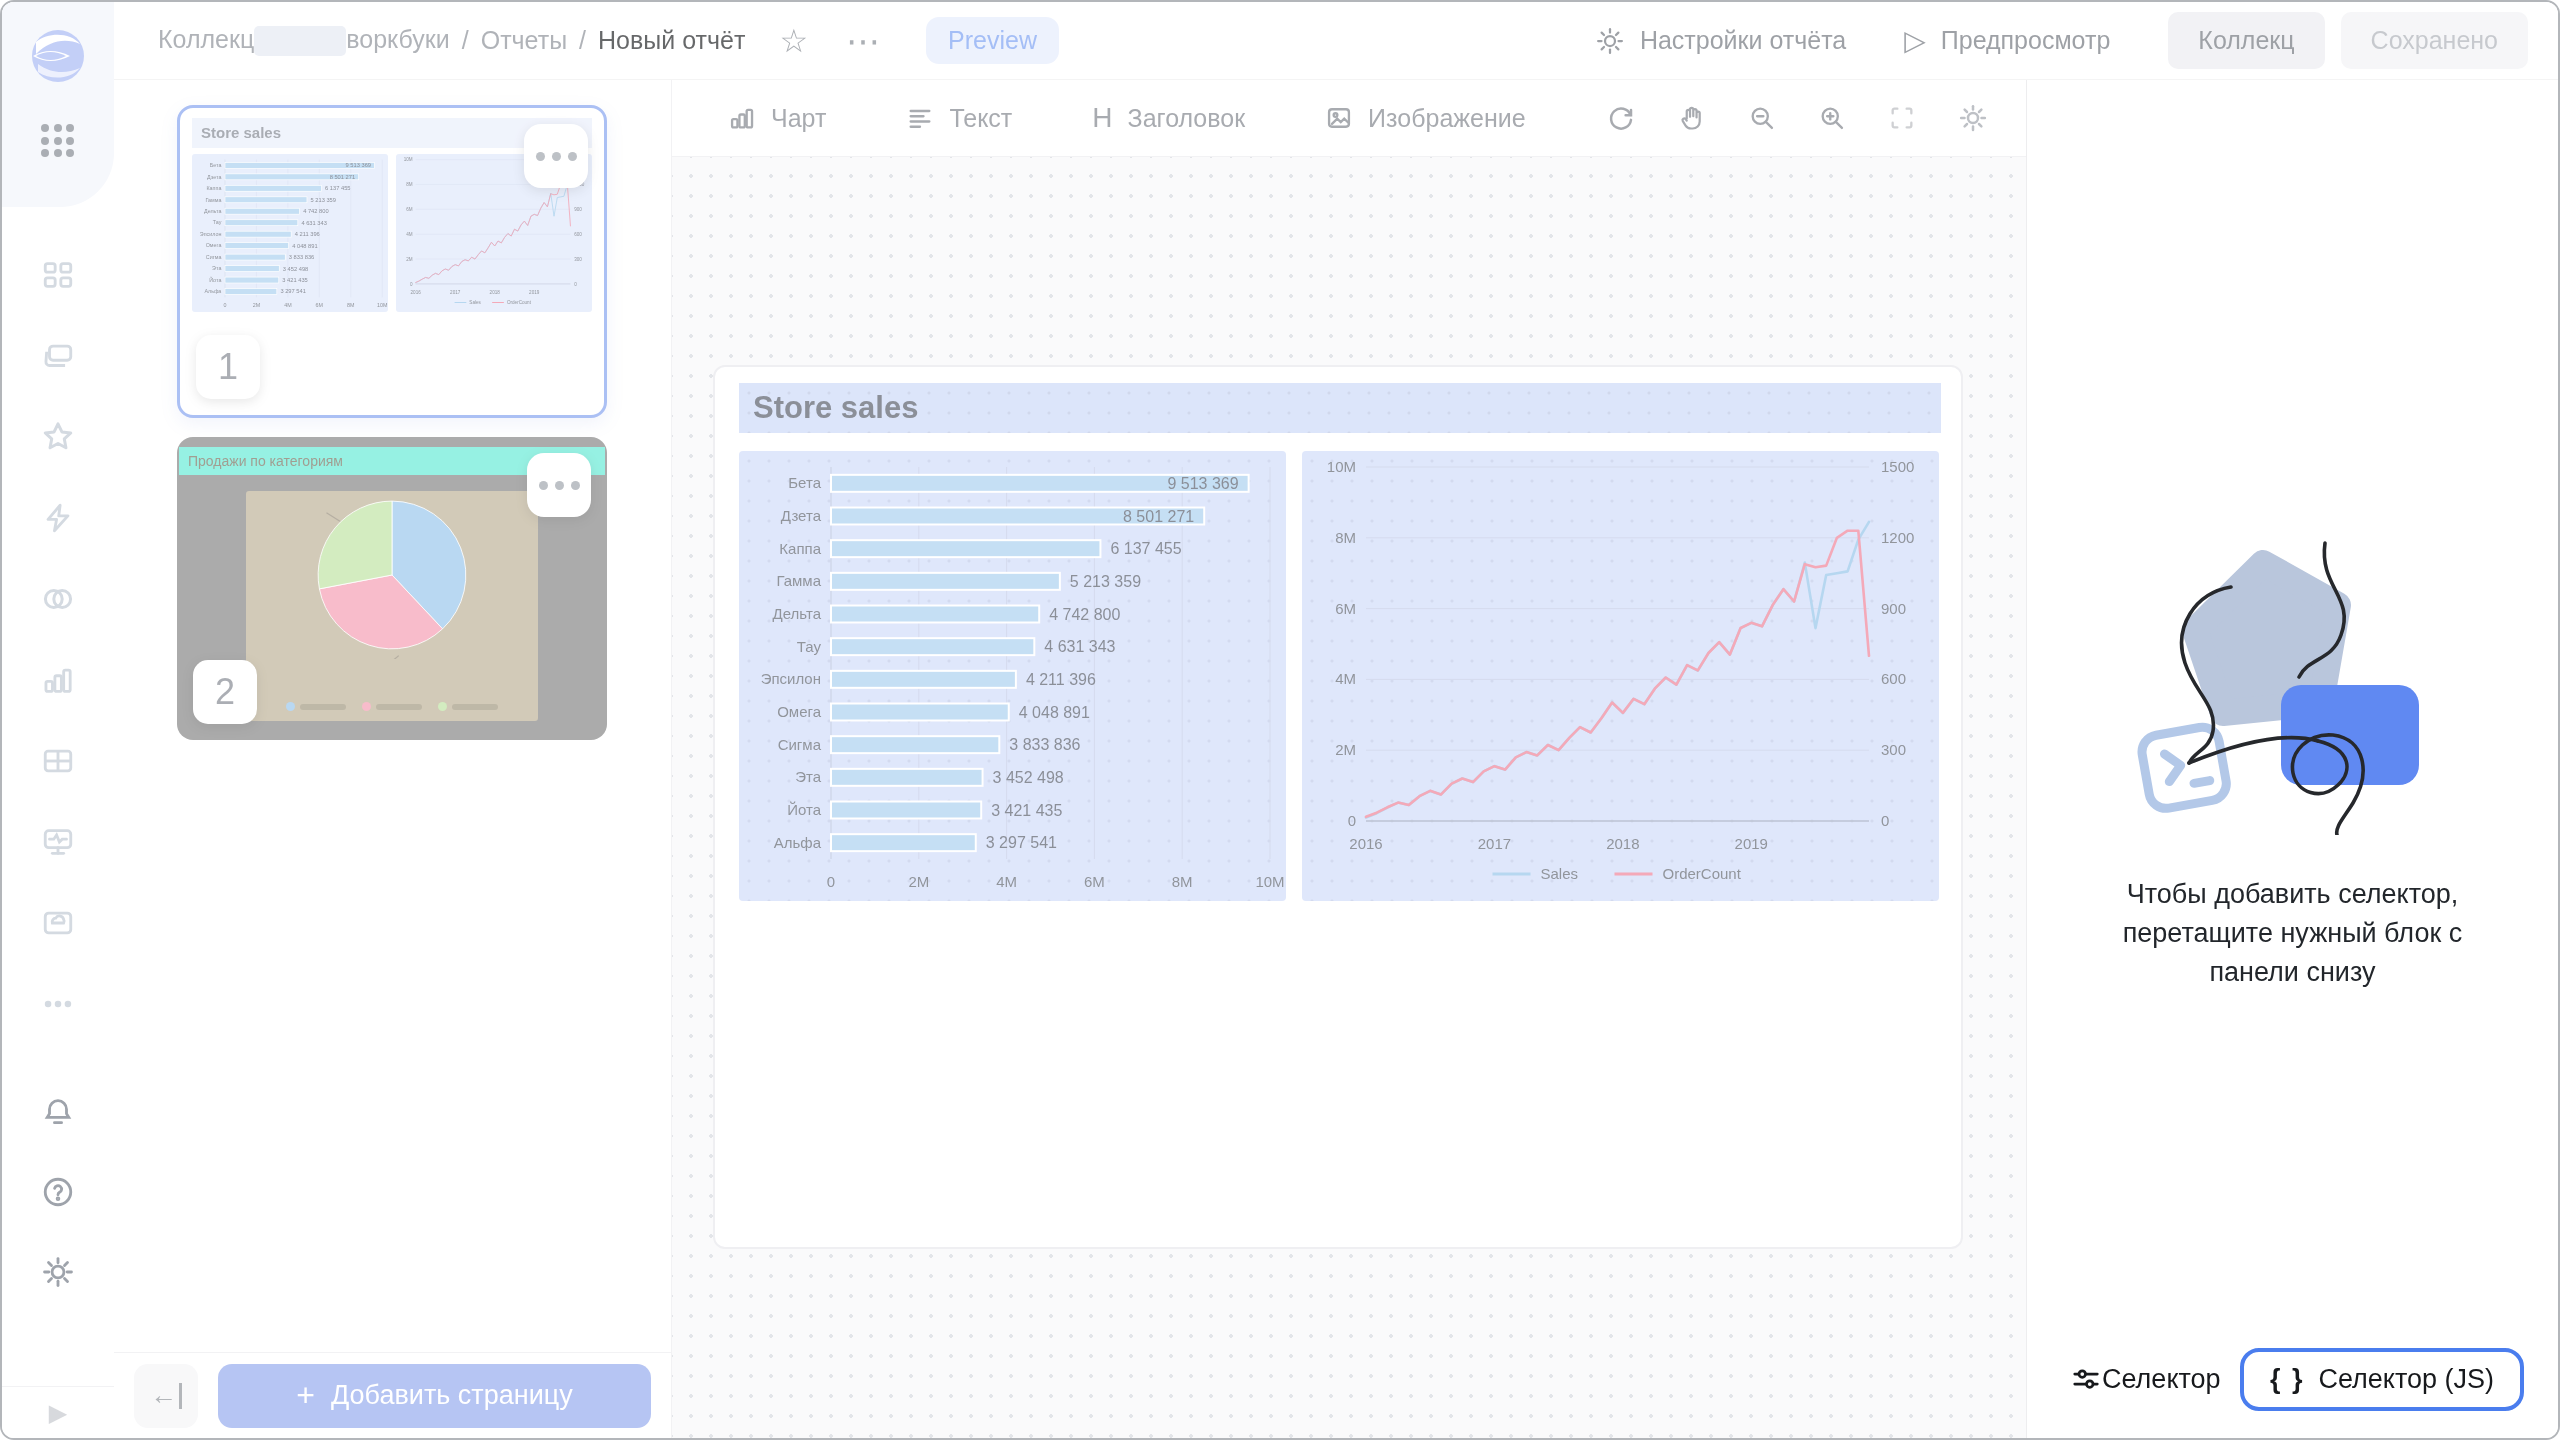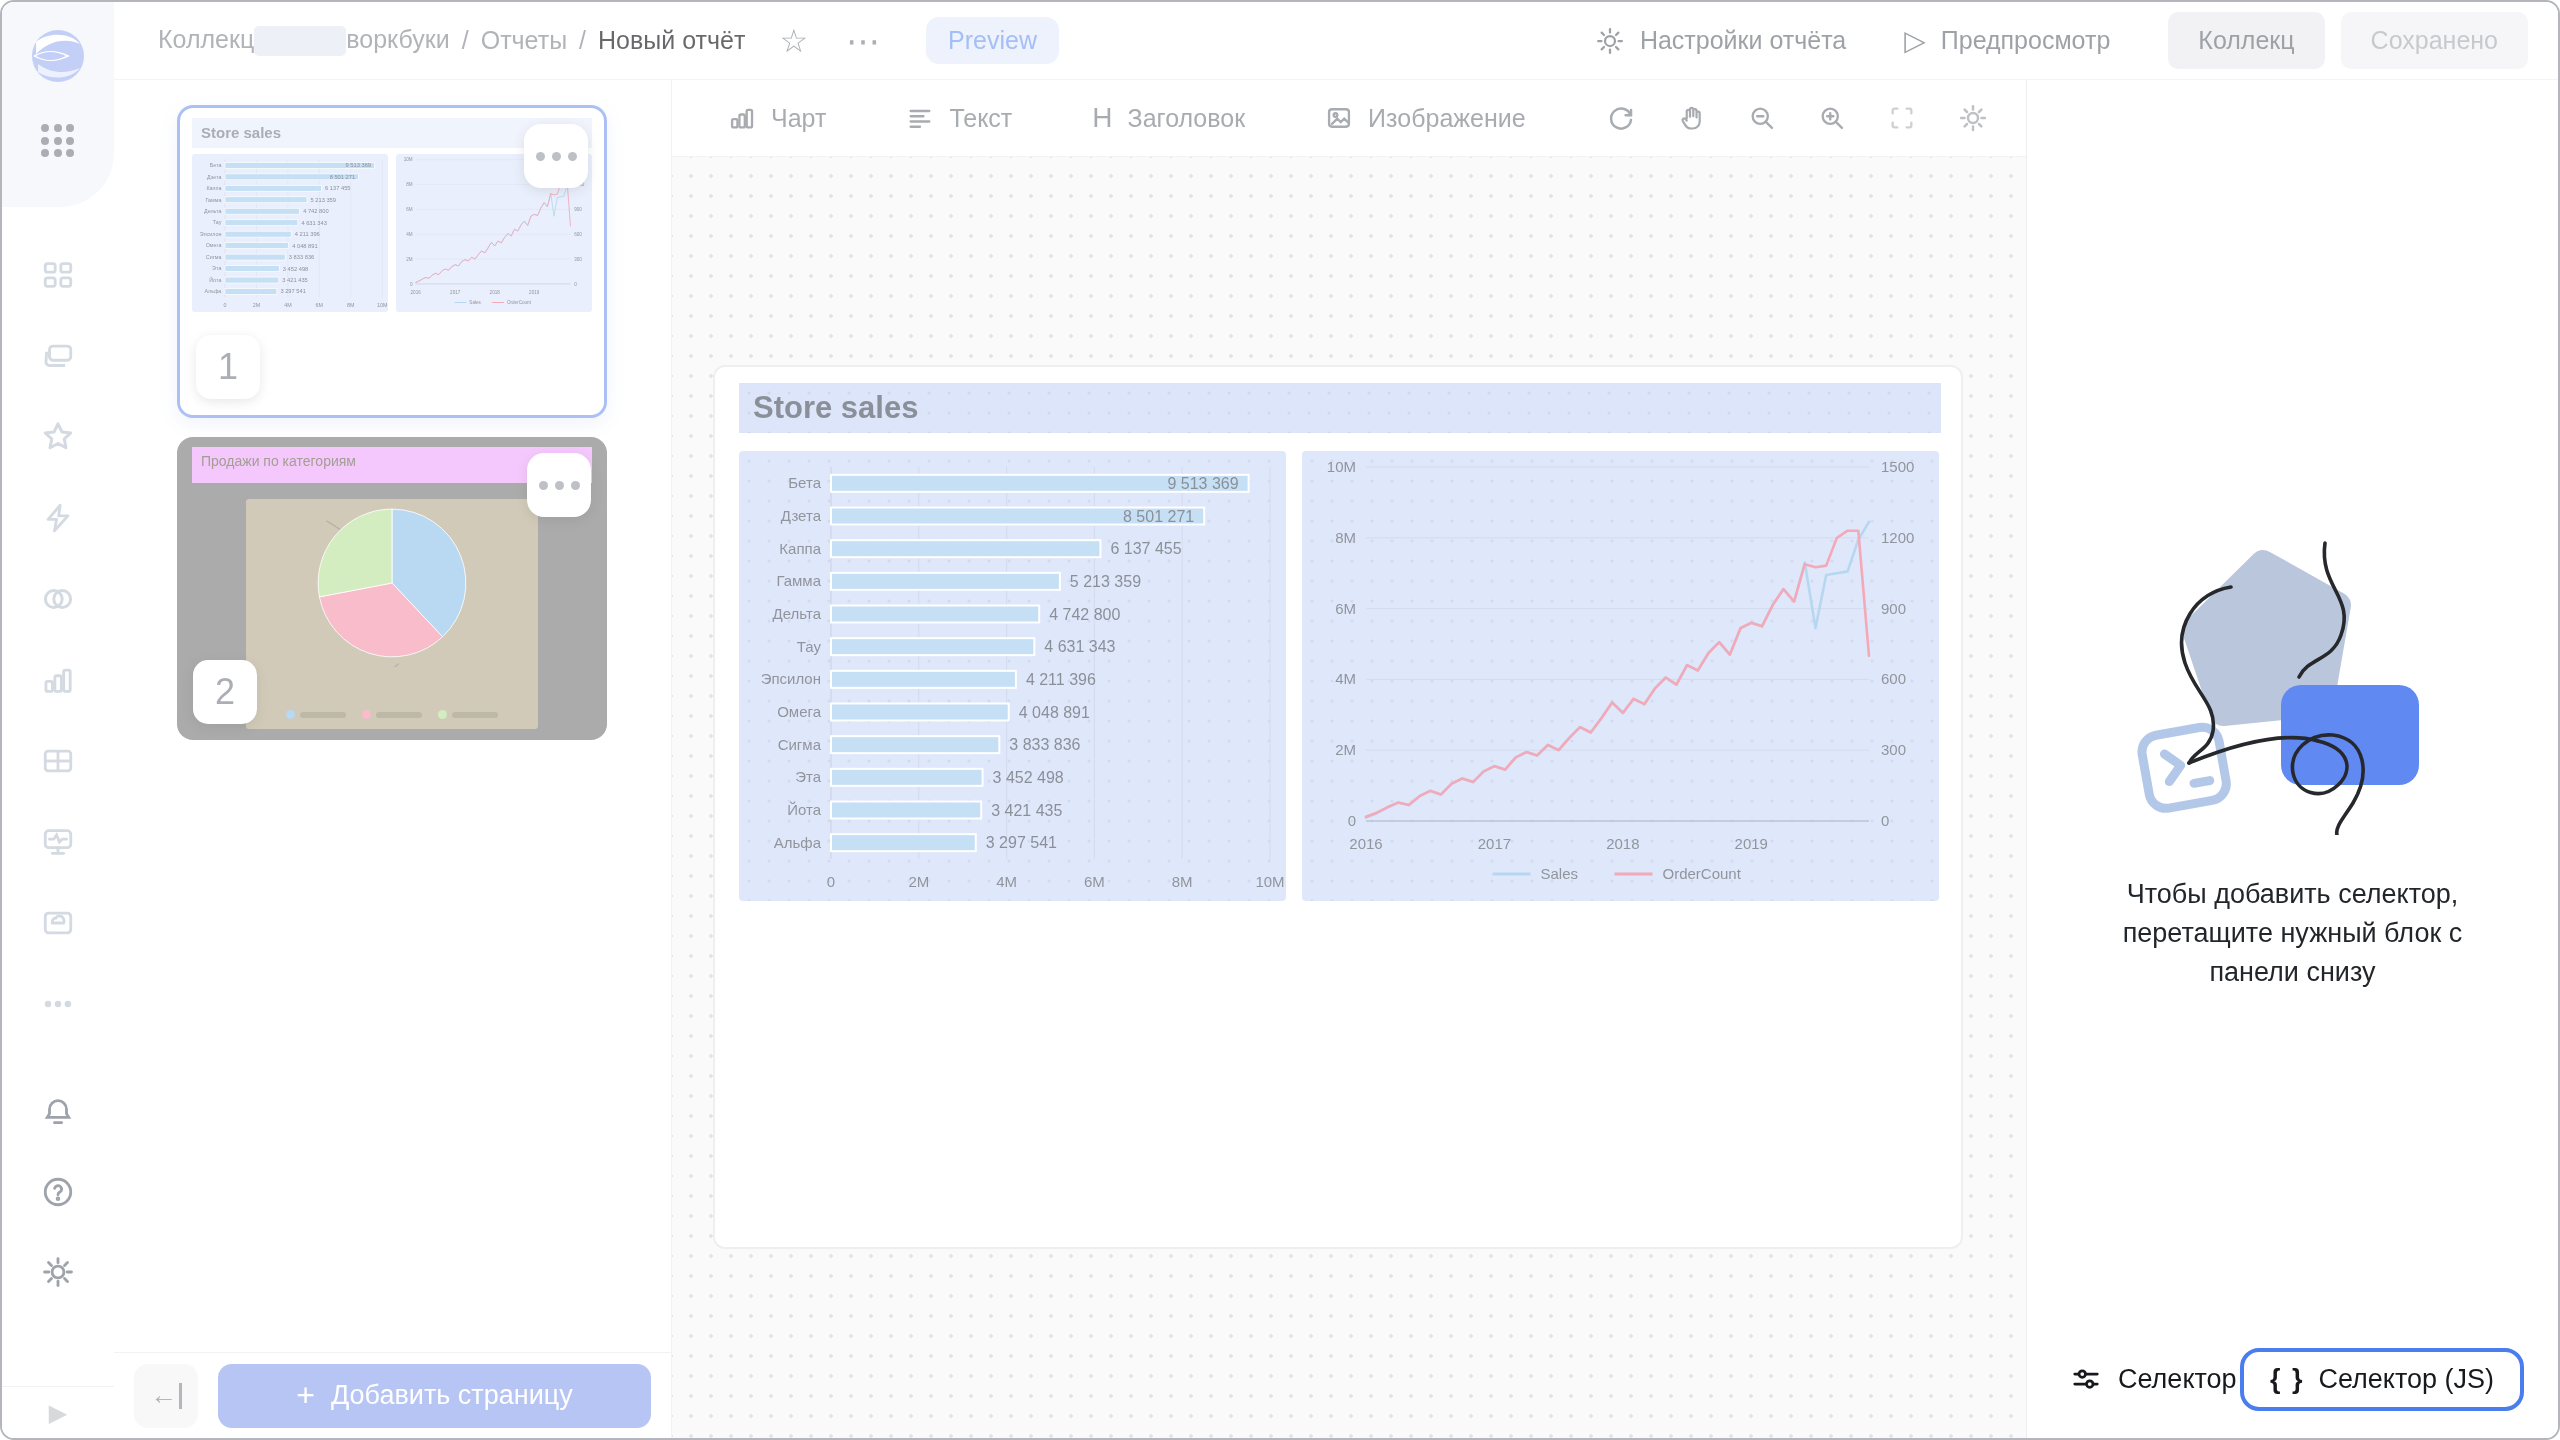--- a/index.html
+++ b/index.html
@@ -34,21 +34,21 @@
   .btn-saved { background:#f1f2f5; color:#a9adb4; }
 
   
   .pages-panel { position:absolute; left:112px; top:78px; bottom:0; width:558px; background:#fff; border-right:1px solid #ececef; z-index:4; }
   .thumb { position:absolute; left:63px; width:430px; border-radius:16px; }
   .thumb1 { top:25px; height:313px; background:#fff; border:3px solid #7f9eef; box-shadow:0 6px 18px rgba(60,90,200,0.10); }
   .thumb2 { top:357px; height:303px; background:#7e7e7e; }
   .thumb-strip1 { margin:10px 12px 6px; height:30px; background:#e9eefb; color:#7c828c; font-size:15px; font-weight:700; line-height:30px; padding-left:9px; }
   .thumb-charts { display:flex; gap:8px; margin:0 12px; }
   .thumb-charts svg { background:#dde6fa; border-radius:3px; }
-  .thumb-strip2 { margin:10px 15px 0; height:36px; background:#f0abfc; color:#6f6a58; font-size:14px; line-height:28px; padding-left:9px; }
+  .thumb-strip2 { margin:10px 2px 0; height:28px; background:#5eead4; color:#6f6a58; font-size:14px; line-height:28px; padding-left:9px; }
   .thumb2-card { width:292px; height:230px; background:#baae92; margin:16px auto 0; border-radius:3px; position:relative; }
   .thumb2-card svg.pie { display:block; margin:14px auto 0; }
   .mini-legend { position:absolute; bottom:10px; left:0; width:100%; display:flex; justify-content:center; gap:16px; }
   .mini-legend .mlg { display:flex; align-items:center; gap:5px; }
   .mini-legend .dot { width:9px; height:9px; border-radius:50%; }
   .mini-legend .stub { width:46px; height:6px; border-radius:3px; background:#958b72; opacity:.8; }
   .page-badge { position:absolute; left:16px; bottom:16px; width:64px; height:64px; background:#fff; border-radius:15px; box-shadow:0 3px 12px rgba(0,0,0,0.14); display:flex; align-items:center; justify-content:center; font-size:36px; color:#7e838c; }
   .thumb-menu { position:absolute; right:16px; top:16px; width:64px; height:64px; background:#fff; border-radius:17px; box-shadow:0 3px 12px rgba(0,0,0,0.14); display:flex; align-items:center; justify-content:center; gap:7px; }
   .thumb-menu i { width:9px; height:9px; border-radius:50%; background:#9aa0a8; }
   .pages-footer { position:absolute; left:0; right:0; bottom:0; height:86px; border-top:1px solid #ececef; background:#fff; display:flex; align-items:center; padding:0 20px; gap:20px; }
@@ -73,21 +73,21 @@
 
   
   .selectors-panel { position:absolute; right:0; top:78px; bottom:0; width:532px; background:#fff; border-left:1px solid #e4e4e7; z-index:10; }
   .sp-header { display:flex; align-items:center; padding:30px 42px 0 44px; }
   .sp-title { flex:1; font-size:31px; font-weight:700; color:#1c1f23; }
   .sp-check { font-size:33px; color:#23262b; margin-right:46px; }
   .sp-close { font-size:33px; color:#23262b; }
   .sp-illustration { position:absolute; top:455px; left:50%; transform:translateX(-50%); }
   .sp-hint { position:absolute; top:795px; left:0; width:100%; text-align:center; font-size:27px; line-height:39px; color:#22262b; }
   .sp-footer { position:absolute; bottom:0; left:0; width:100%; height:104px; display:flex; align-items:center; padding:0 34px 14px 44px; }
-  .sel-btn { display:flex; align-items:center; gap:17px; font-size:27px; color:#17191c; }
+  .sel-btn { display:flex; align-items:center; gap:1px; font-size:27px; color:#17191c; }
   .sel-js-btn { margin-left:auto; display:flex; align-items:center; gap:14px; font-size:27px; color:#17191c; border:4px solid #4a7dee; border-radius:19px; padding:12px 26px; }
   .braces { font-weight:700; letter-spacing:2px; }
 
   
   .dim-a { position:absolute; left:0; top:0; width:2028px; height:100%; background:rgba(255,255,255,0.35); z-index:20; pointer-events:none; }
   .dim-b { position:absolute; left:2028px; top:0; right:0; height:78px; background:rgba(255,255,255,0.35); z-index:20; pointer-events:none; }
 
   text { font-family:"Liberation Sans", sans-serif; }
 </style>
 </head>

